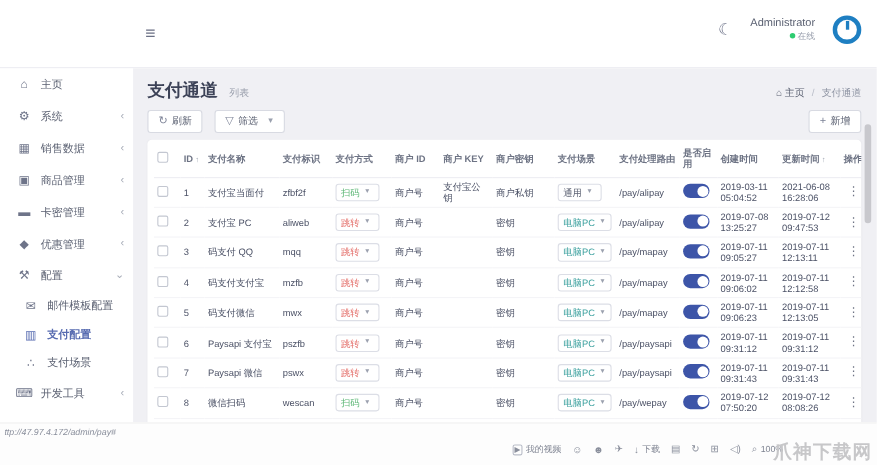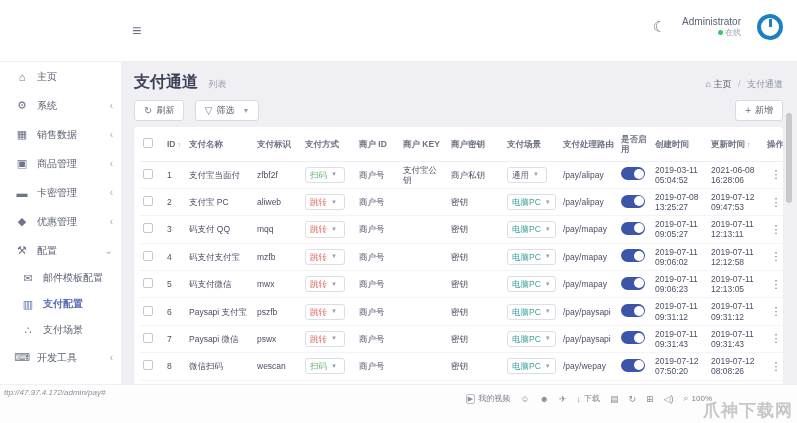--- a/index.html
+++ b/index.html
@@ -62,21 +62,21 @@
     border:1px solid #dcdee6; border-radius:3px; padding:2px 4px; background:#fff; cursor:pointer; }
   .mini-select .sel-caret { font-size:6px; color:#9aa0ae; margin-left:4px; }
   .toggle { display:inline-block; width:24px; height:13px; border-radius:7px; position:relative; cursor:pointer; }
   .toggle .knob { position:absolute; right:1.5px; top:1.5px; width:10px; height:10px; border-radius:50%; background:#fff; }
   .dots { font-size:11px; color:#6d7384; cursor:pointer; text-align:center; display:block; }
   .ts div { white-space:nowrap; }
 
   
   .statusbar { position:absolute; left:0; top:384px; width:797px; height:39px; background:#fdfdfd; border-top:1px solid #f0f0f0; }
   .status-url { position:absolute; left:4px; top:3px; font-size:8px; color:#8a8f9c;font-style:italic; }
-  .rec-toolbar { position:absolute; right:85px; top:8px; display:flex; align-items:center; gap:10px; }
+  .rec-toolbar { position:absolute; right:85px; top:18px; display:flex; align-items:center; gap:10px; }
   .rec-item { display:flex; align-items:center; gap:3px; font-size:8px; color:#7d8290; cursor:pointer; }
   .rec-item .r-icon { font-size:9px; color:#8a8f9c; }
   .rec-item.boxed .r-icon { border:1px solid #b9bdc8; border-radius:2px; padding:0 1px; font-size:7px; }
   .watermark { position:absolute; right:4px; top:14px; font-size:17px; font-weight:bold; color:#c7c7c9; letter-spacing:1px; }
 
   
   .v-scrollbar { position:absolute; right:5px; top:113px; width:6px; height:90px; border-radius:3px;
     background:#c8c8cd; cursor:pointer; z-index:9; }
 </style>
 </head>

